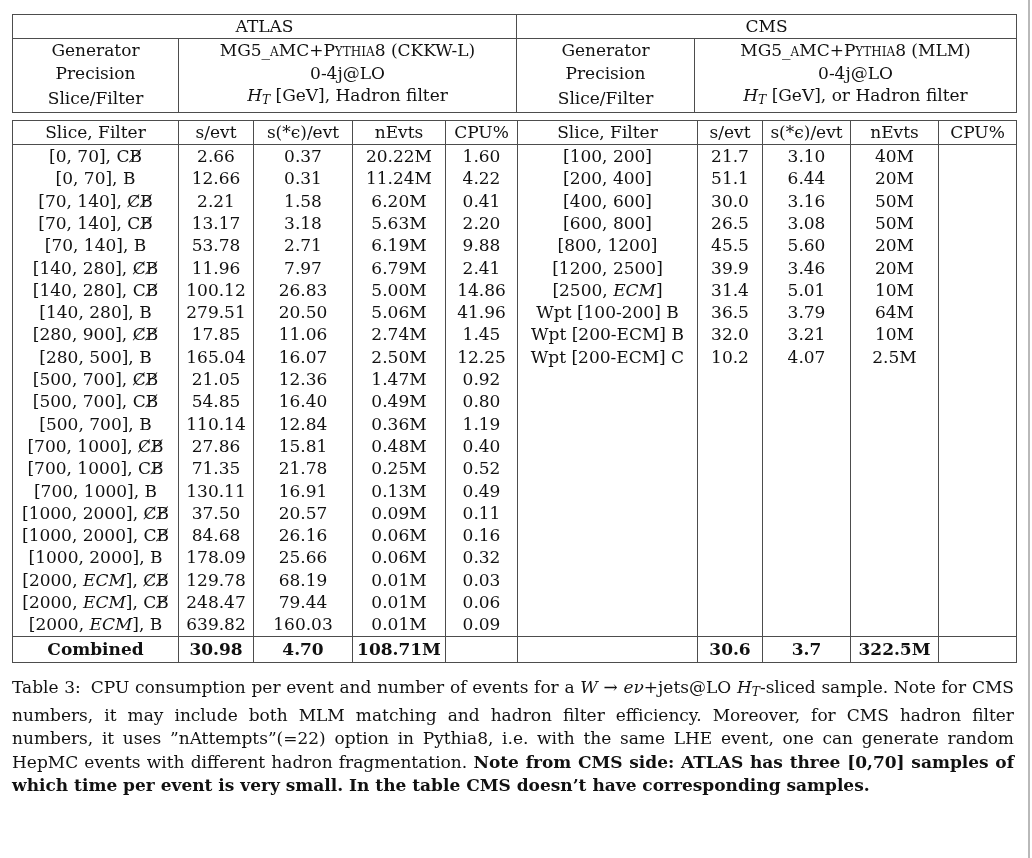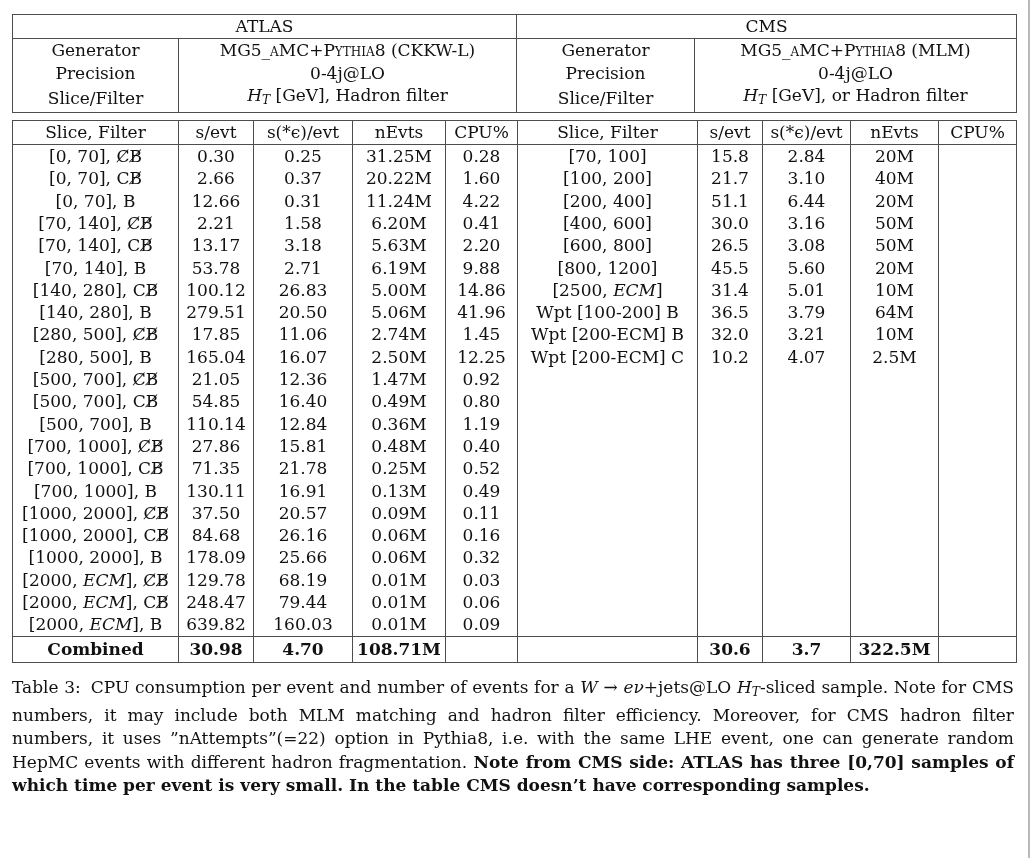--- a/index.html
+++ b/index.html
@@ -94,32 +94,20 @@
         <th>CPU%</th>
         <th>Slice, Filter</th>
         <th>s/evt</th>
         <th>s(*ϵ)/evt</th>
         <th>nEvts</th>
         <th>CPU%</th>
       </tr>
     </thead>
     <tbody>
         <tr>
-          <td>[0, 70], C̸B̸</td>
-          <td>0.30</td>
-          <td>0.25</td>
-          <td>31.25M</td>
-          <td>0.28</td>
-          <td>[70, 100]</td>
-          <td>15.8</td>
-          <td>2.84</td>
-          <td>20M</td>
-          <td></td>
-        </tr>
-        <tr>
           <td>[0, 70], CB̸</td>
           <td>2.66</td>
           <td>0.37</td>
           <td>20.22M</td>
           <td>1.60</td>
           <td>[100, 200]</td>
           <td>21.7</td>
           <td>3.10</td>
           <td>40M</td>
           <td></td>
@@ -166,20 +154,32 @@
           <td>2.71</td>
           <td>6.19M</td>
           <td>9.88</td>
           <td>[800, 1200]</td>
           <td>45.5</td>
           <td>5.60</td>
           <td>20M</td>
           <td></td>
         </tr>
         <tr>
+          <td>[140, 280], C̸B̸</td>
+          <td>11.96</td>
+          <td>7.97</td>
+          <td>6.79M</td>
+          <td>2.41</td>
+          <td>[1200, 2500]</td>
+          <td>39.9</td>
+          <td>3.46</td>
+          <td>20M</td>
+          <td></td>
+        </tr>
+        <tr>
           <td>[140, 280], CB̸</td>
           <td>100.12</td>
           <td>26.83</td>
           <td>5.00M</td>
           <td>14.86</td>
           <td><span class="seg-n">[2500, </span><span class="seg-i">ECM</span><span class="seg-n">]</span></td>
           <td>31.4</td>
           <td>5.01</td>
           <td>10M</td>
           <td></td>
@@ -190,21 +190,21 @@
           <td>20.50</td>
           <td>5.06M</td>
           <td>41.96</td>
           <td>Wpt [100-200] B</td>
           <td>36.5</td>
           <td>3.79</td>
           <td>64M</td>
           <td></td>
         </tr>
         <tr>
-          <td>[280, 500], C̸B̸</td>
+          <td>[280, 900], C̸B̸</td>
           <td>17.85</td>
           <td>11.06</td>
           <td>2.74M</td>
           <td>1.45</td>
           <td>Wpt [200-ECM] B</td>
           <td>32.0</td>
           <td>3.21</td>
           <td>10M</td>
           <td></td>
         </tr>

